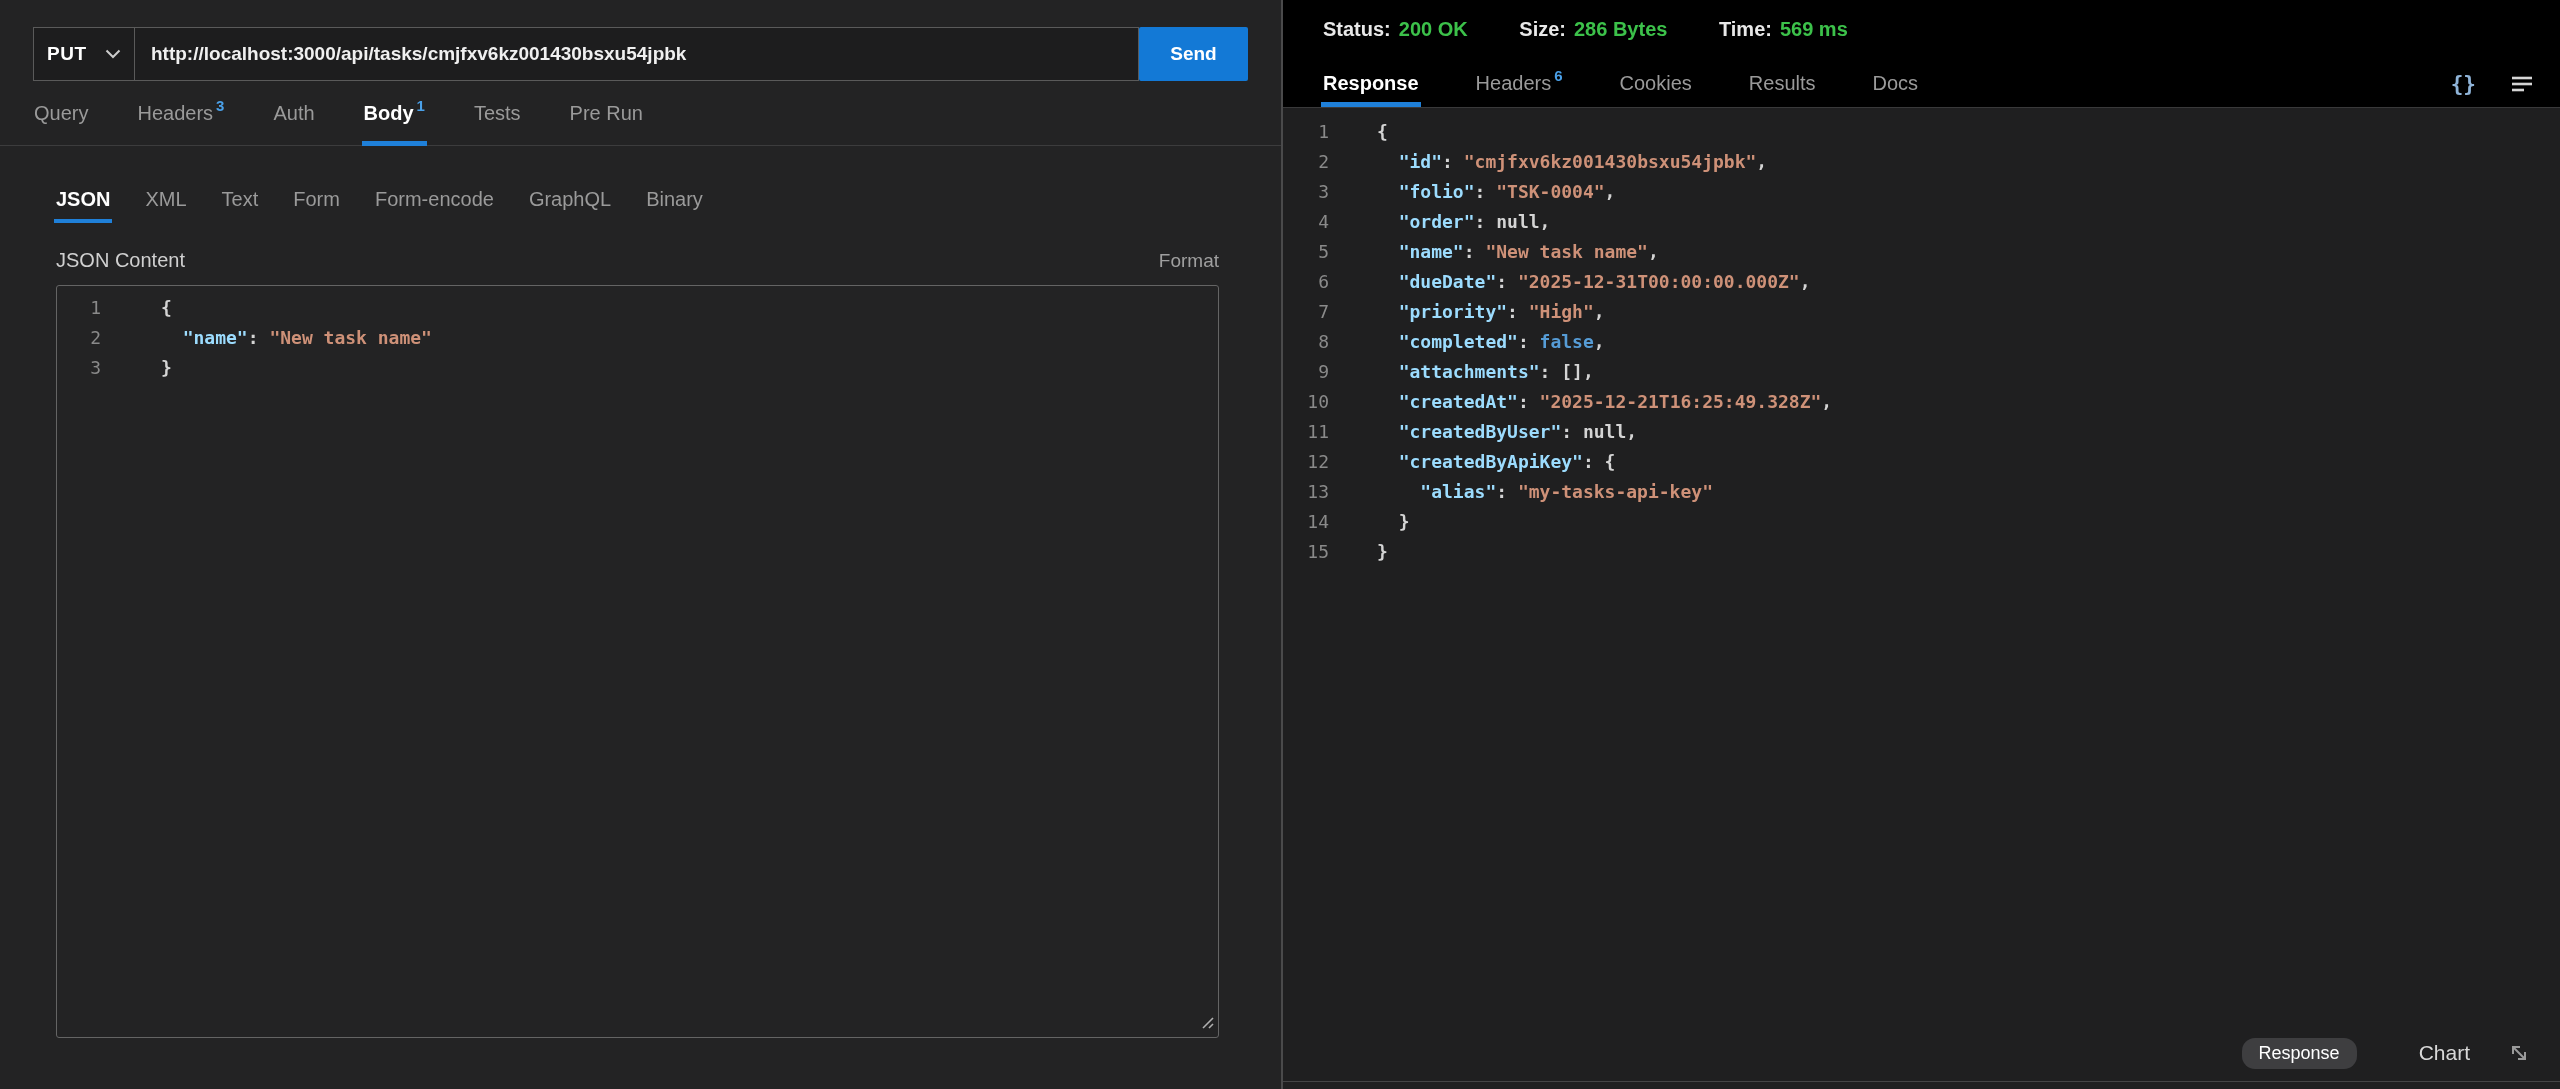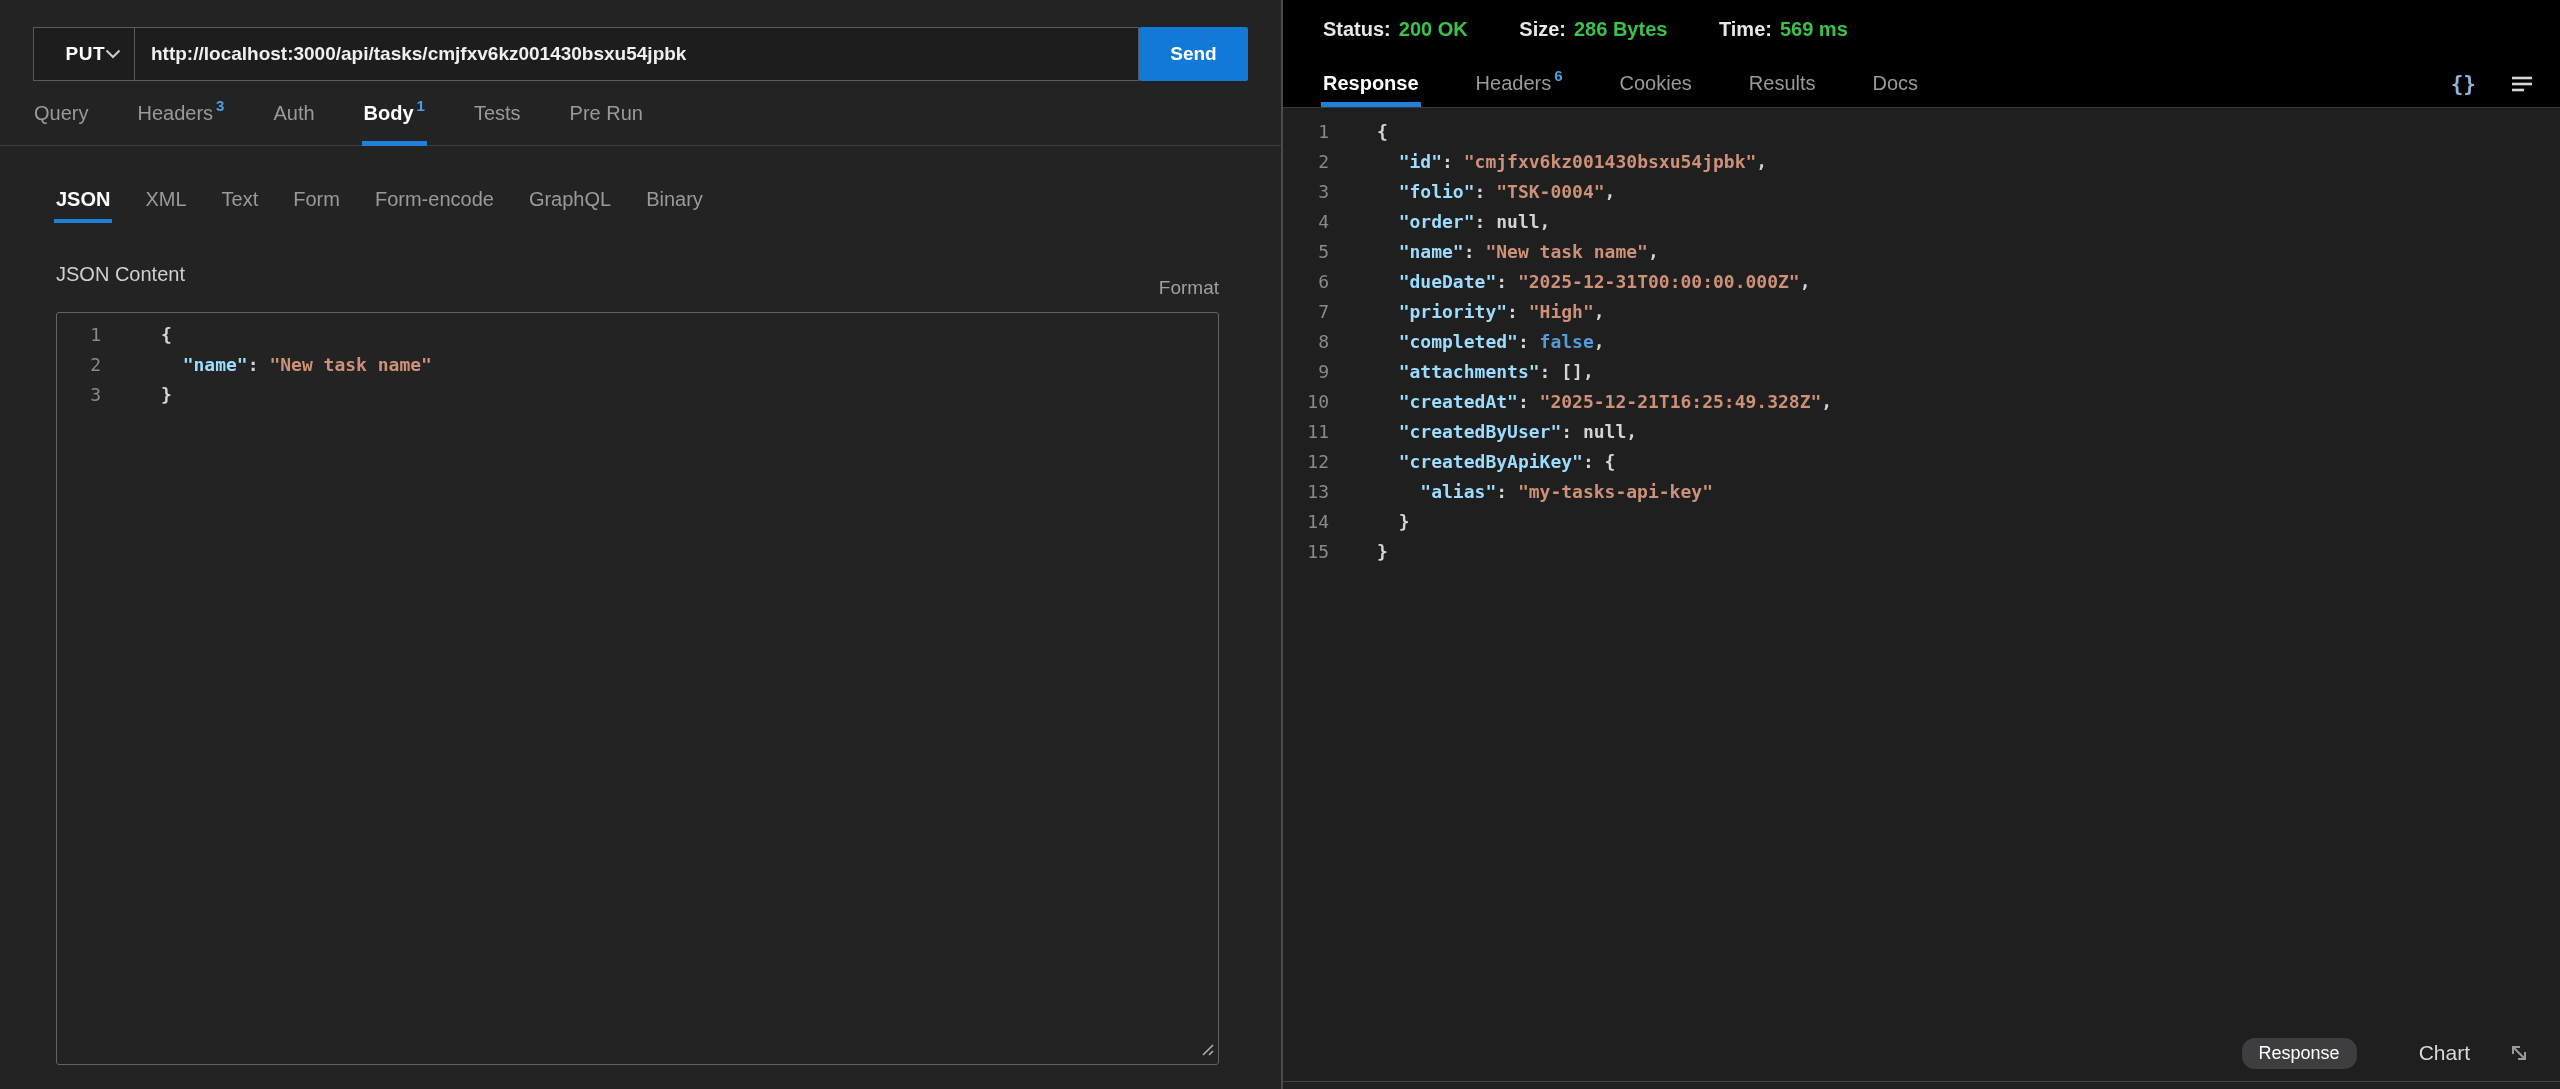--- a/index.html
+++ b/index.html
@@ -9,21 +9,21 @@
     width:2560px; height:1089px; background:#232324; color:#ccc;
     display:flex; overflow:hidden; position:relative;
   }
 
   
   .left-panel { width:1283px; flex-shrink:0; border-right:2px solid #4a4a4b; display:flex; flex-direction:column; }
 
   .request-bar { margin:27px 33px 0 33px; display:flex; height:54px; }
   .method-select {
     width:102px; background:#1d1d1e; border:1px solid #5a5a5a;
-    display:flex; align-items:center; justify-content:flex-end;
+    display:flex; align-items:center; justify-content:space-between;
     padding:0 13px; cursor:pointer;
   }
   .method-label { color:#ffffff; font-size:19px; font-weight:700; letter-spacing:.5px; }
   .url-input {
     flex:1; background:#1d1d1e; border:1px solid #5a5a5a; border-left:none;
     color:#f0f0f0; font-size:19px; font-weight:600; padding:0 16px; outline:none;
     font-family:"Liberation Sans", sans-serif;
   }
   .send-btn {
     width:109px; background:#1379d6; border:none; color:#fff;
@@ -42,21 +42,21 @@
 
   .body-area { padding:0 62px 0 56px; display:flex; flex-direction:column; flex:1; }
 
   .body-tabs { display:flex; gap:35px; margin-top:42px; }
   .btab { position:relative; color:#9a9a9a; font-size:20px; padding-bottom:12px; cursor:pointer; }
   .btab.active { color:#ffffff; font-weight:700; }
   .btab.active::after { content:""; position:absolute; left:-2px; right:-2px; bottom:0; height:4px; background:#1f80d9; }
 
   .content-header { display:flex; justify-content:space-between; align-items:center; margin-top:26px;gap:18px; }
   .content-title { color:#d0d0d0; font-size:20px; }
-  .format-link { color:#9f9f9f; font-size:19px; cursor:pointer;margin-top:28px; }
+  .format-link { color:#9f9f9f; font-size:19px; cursor:pointer; }
 
   .editor {
     margin-top:13px; height:753px; border:1px solid #646464; border-radius:3px;
     display:flex; padding-top:7px; position:relative; background:#232324;
   }
   .gutter { width:66px; text-align:right; padding-right:22px; color:#8a8a8a;
     font-family:"DejaVu Sans Mono", monospace; font-size:18px; line-height:30px; user-select:none; }
   .code { flex:1; font-family:"DejaVu Sans Mono", monospace; font-size:18px; font-weight:700; line-height:30px; padding-left:38px; overflow:hidden; }
   .code-line { white-space:pre; }
   .tk-p { color:#d4d4d4; }

